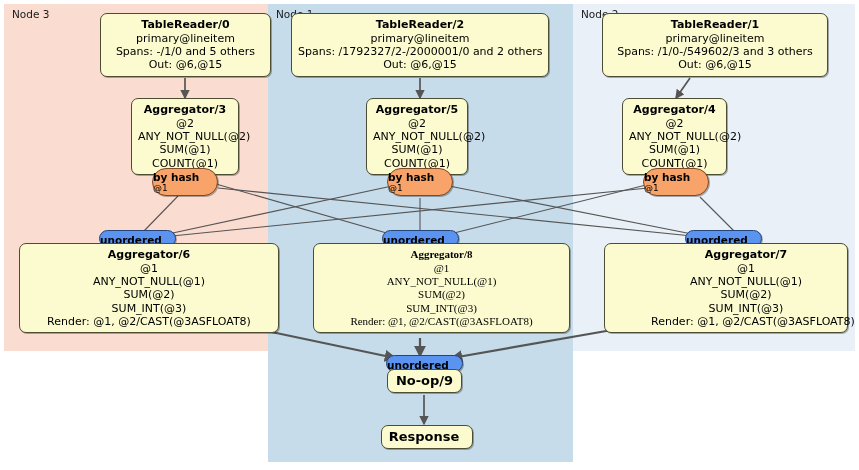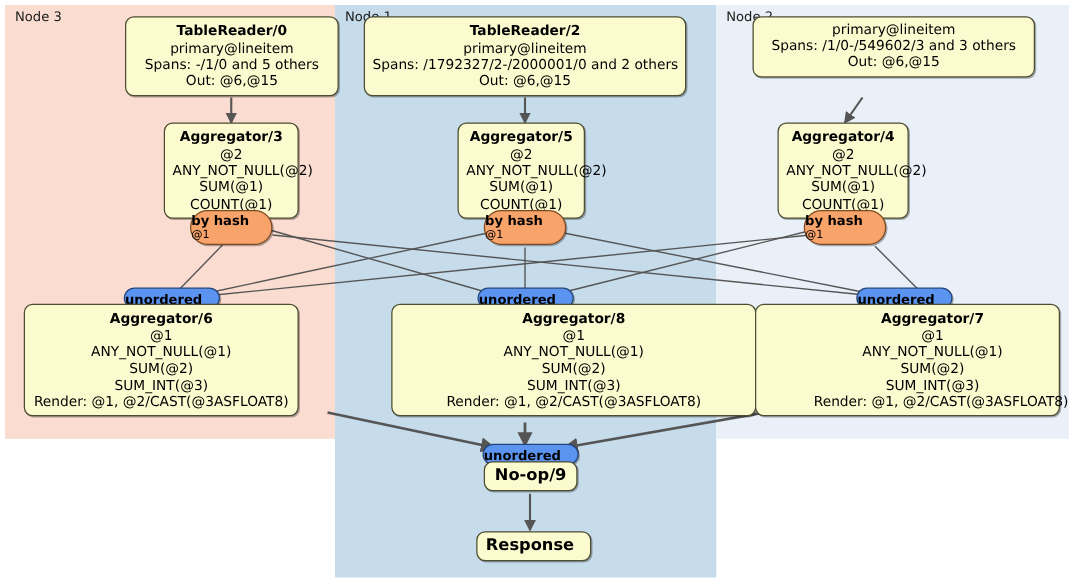--- a/index.html
+++ b/index.html
@@ -153,20 +153,21 @@
   </div>
 
   <div class="node" style="left:291px; top:13px; width:258px;">
     <div class="title">TableReader/2</div>
     <div class="ln">primary@lineitem</div>
     <div class="ln">Spans: /1792327/2-/2000001/0 and 2 others</div>
     <div class="ln">Out: @6,@15</div>
   </div>
 
   <div class="node" style="left:602px; top:13px; width:226px;">
+    <div class="title">TableReader/1</div>
     <div class="ln">primary@lineitem</div>
     <div class="ln">Spans: /1/0-/549602/3 and 3 others</div>
     <div class="ln">Out: @6,@15</div>
   </div>
 
   <div class="node" style="left:131px; top:98px; width:108px;">
     <div class="title">Aggregator/3</div>
     <div class="ln">@2</div>
     <div class="ln">ANY_NOT_NULL(@2)</div>
     <div class="ln">SUM(@1)</div>
@@ -205,30 +206,30 @@
   <div class="pill unordered" style="left:99px; top:230px; width:77px;">
     <span>unordered</span>
   </div>
   <div class="pill unordered" style="left:382px; top:230px; width:77px;">
     <span>unordered</span>
   </div>
   <div class="pill unordered" style="left:685px; top:230px; width:77px;">
     <span>unordered</span>
   </div>
 
-  <div class="node" style="left:19px; top:243px; width:220px;">
+  <div class="node" style="left:19px; top:243px; width:260px;">
     <div class="title">Aggregator/6</div>
     <div class="ln">@1</div>
     <div class="ln">ANY_NOT_NULL(@1)</div>
     <div class="ln">SUM(@2)</div>
     <div class="ln">SUM_INT(@3)</div>
     <div class="ln">Render: @1, @2/CAST(@3ASFLOAT8)</div>
   </div>
 
-  <div class="node" style="left:313px; top:243px; width:292px;">
+  <div class="node" style="left:313px; top:243px; width:257px;font-family:Liberation Serif, serif;">
     <div class="title">Aggregator/8</div>
     <div class="ln">@1</div>
     <div class="ln">ANY_NOT_NULL(@1)</div>
     <div class="ln">SUM(@2)</div>
     <div class="ln">SUM_INT(@3)</div>
     <div class="ln">Render: @1, @2/CAST(@3ASFLOAT8)</div>
   </div>
 
   <div class="node" style="left:604px; top:243px; width:244px;padding-left:46px;">
     <div class="title">Aggregator/7</div>

